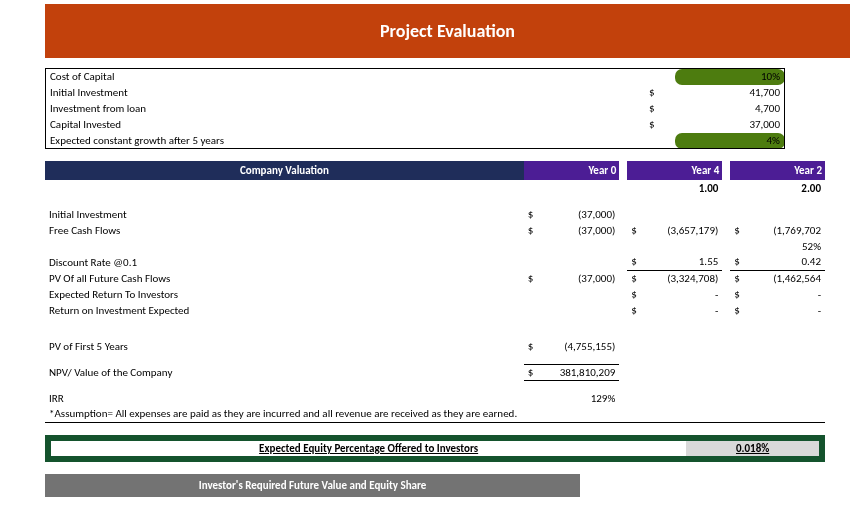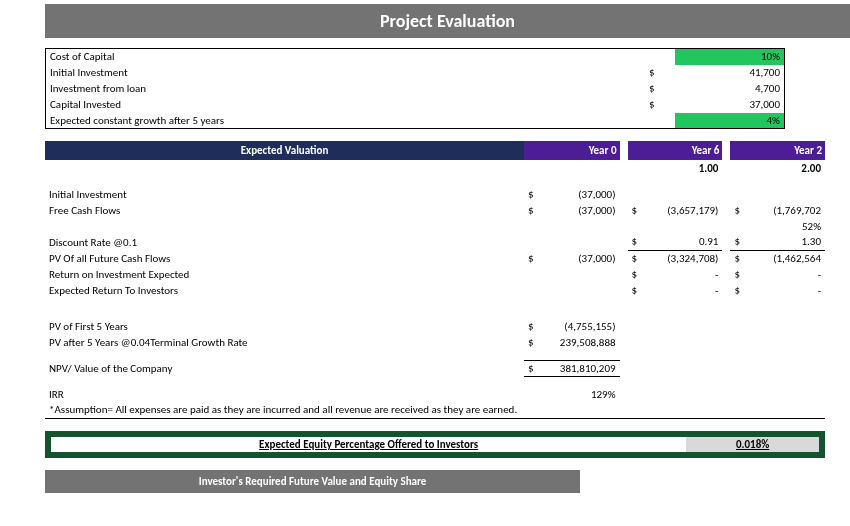--- a/index.html
+++ b/index.html
@@ -6,39 +6,39 @@
   body {
     margin: 0;
     padding: 0;
     font-family: Calibri, Arial, sans-serif;
     font-size: 11px;
     color: #000;
     background: #fff;
     width: 850px;
   }
   .header-bar {
-    background: #737373;
+    background: #c2410c;
     color: #fff;
     font-size: 18px;
     font-weight: bold;
     text-align: center;
-    padding: 6px 0;
+    padding: 16px 0;
     margin: 4px 0 10px 45px;
   }
   .section {
     margin-left: 45px;
   }
   table {
     border-collapse: collapse;
     width: 780px;
   }
   td { padding: 1px 4px; vertical-align: middle; height: 16px; }
   .info-table { border: 1px solid #000; width: 740px; }
   .info-table td { border: none; }
-  .hl { background: #22c55e; }
+  .hl { background: #4d7c0f; border-radius: 7px; }
   .col-label { width: 550px; }
   .col-cur   { width: 28px; text-align: left; }
   .col-val   { width: 100px; text-align: right; }
 
   .val-header {
     background: #1f2d5a;
     color: #fff;
     text-align: center;
     font-weight: bold;
     width: 535px;
@@ -101,26 +101,26 @@
 </tbody>
     </table>
 </div>
 
 <div style="height:12px"></div>
 
 <div class="section">
 <table>
   <tbody>
         <tr>
-    <td class="val-header">Expected Valuation</td>
+    <td class="val-header">Company Valuation</td>
     <td class="year-head cell-cur" style="width:18px"></td>
     <td class="year-head cell-num">Year 0</td>
     <td style="width:8px"></td>
     <td class="year-head cell-cur" style="width:18px"></td>
-    <td class="year-head cell-num">Year 6</td>
+    <td class="year-head cell-num">Year 4</td>
     <td style="width:8px"></td>
     <td class="year-head cell-cur" style="width:18px"></td>
     <td class="year-head cell-num">Year 2</td>
   </tr>
   <tr>
     <td></td>
           <td></td>
           <td></td>
           <td></td>
           <td></td>
@@ -164,74 +164,68 @@
           <td></td>
           <td></td>
     <td class="cell-num">52%</td>
   </tr>
   <tr>
     <td>Discount Rate @0.1</td>
     <td></td>
           <td></td>
           <td></td>
     <td class="cell-cur">$</td>
-    <td class="cell-num">0.91</td>
-    <td></td>
-    <td class="cell-cur">$</td>
-    <td class="cell-num">1.30</td>
+    <td class="cell-num">1.55</td>
+    <td></td>
+    <td class="cell-cur">$</td>
+    <td class="cell-num">0.42</td>
   </tr>
   <tr>
     <td>PV Of all Future Cash Flows</td>
     <td class="cell-cur">$</td>
     <td class="cell-num">(37,000)</td>
     <td></td>
     <td class="cell-cur underline-top">$</td>
     <td class="cell-num underline-top">(3,324,708)</td>
     <td></td>
     <td class="cell-cur underline-top">$</td>
     <td class="cell-num underline-top">(1,462,564</td>
   </tr>
   <tr>
+    <td>Expected Return To Investors</td>
+    <td></td>
+          <td></td>
+          <td></td>
+    <td class="cell-cur">$</td>
+    <td class="cell-num">-</td>
+    <td></td>
+    <td class="cell-cur">$</td>
+    <td class="cell-num">-</td>
+  </tr>
+  <tr>
     <td>Return on Investment Expected</td>
     <td></td>
           <td></td>
           <td></td>
     <td class="cell-cur">$</td>
     <td class="cell-num">-</td>
     <td></td>
     <td class="cell-cur">$</td>
     <td class="cell-num">-</td>
   </tr>
   <tr>
-    <td>Expected Return To Investors</td>
-    <td></td>
-          <td></td>
-          <td></td>
-    <td class="cell-cur">$</td>
-    <td class="cell-num">-</td>
-    <td></td>
-    <td class="cell-cur">$</td>
-    <td class="cell-num">-</td>
-  </tr>
-  <tr>
           <td colspan="9" style="height:10px"></td>
         </tr>
   <tr>
           <td colspan="9" style="height:10px"></td>
         </tr>
   <tr>
     <td>PV of First 5 Years</td>
     <td class="cell-cur">$</td>
     <td class="cell-num">(4,755,155)</td>
-    <td colspan="6"></td>
-  </tr>
-  <tr>
-    <td>PV after 5 Years @0.04Terminal Growth Rate</td>
-    <td class="cell-cur">$</td>
-    <td class="cell-num">239,508,888</td>
     <td colspan="6"></td>
   </tr>
   <tr>
           <td colspan="9" style="height:10px"></td>
         </tr>
   <tr>
     <td>NPV/ Value of the Company</td>
     <td class="cell-cur underline-top underline-bot">$</td>
     <td class="cell-num underline-top underline-bot">381,810,209</td>
     <td colspan="6"></td>

